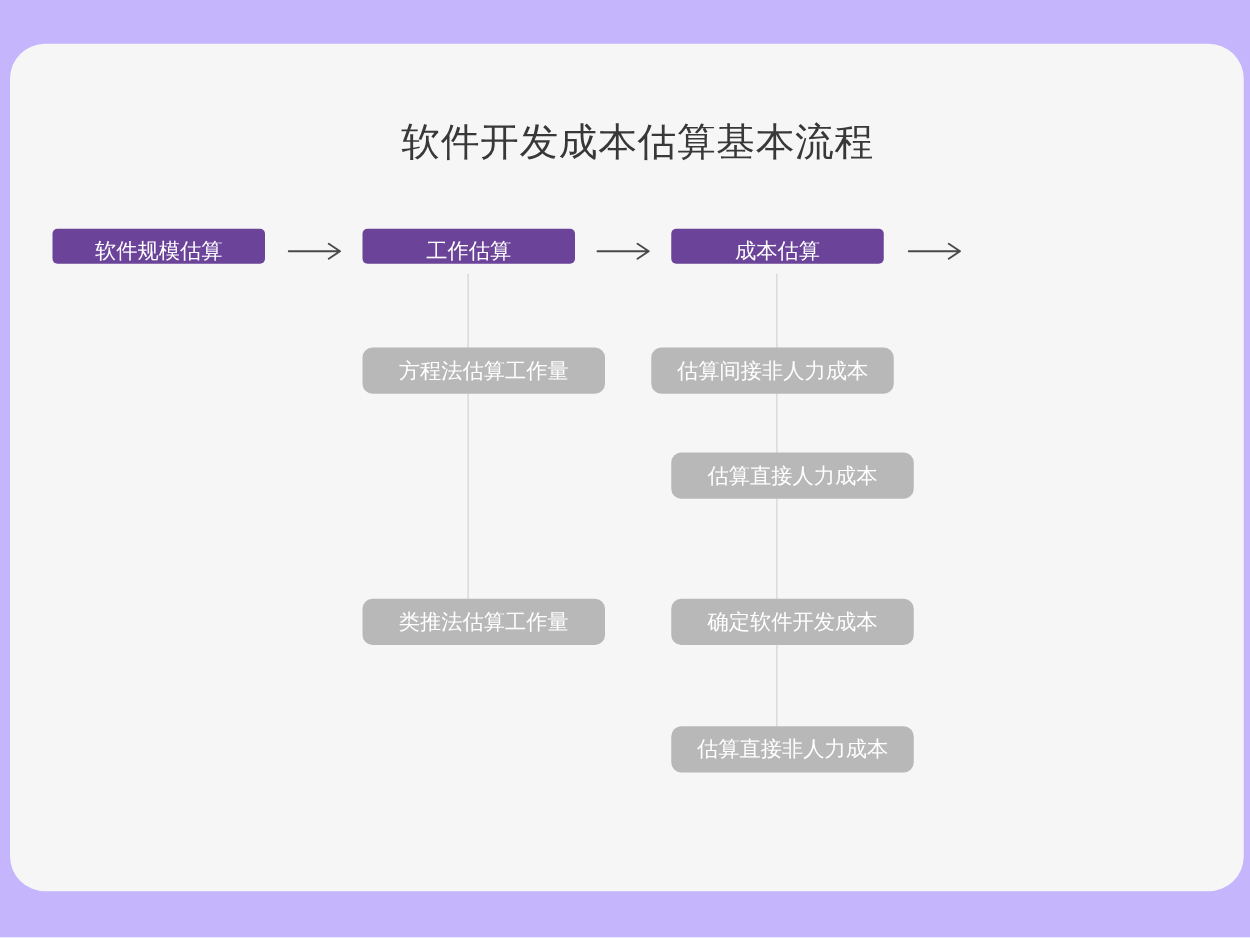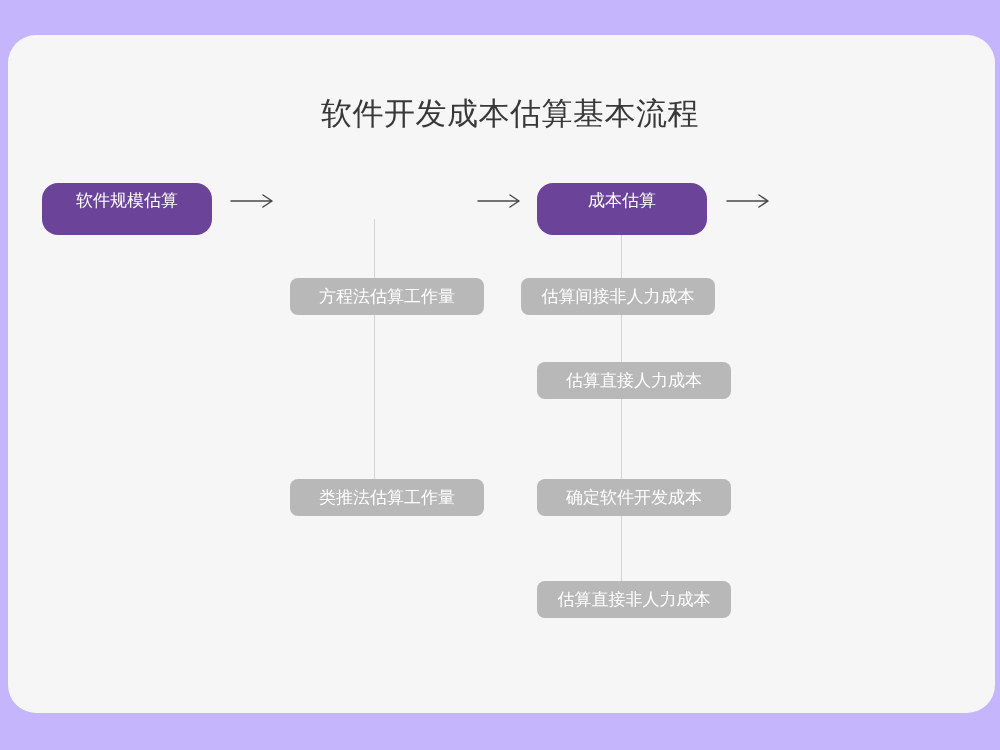--- a/index.html
+++ b/index.html
@@ -26,23 +26,23 @@
     margin: 0;
     text-align: center;
     font-size: 31px;
     font-weight: 400;
     letter-spacing: 0.5px;
     color: var(--title_color, #383838);
   }
   .step {
     position: absolute;
     top: 183px;
-    width: 170px; height: 52px;
+    width: 170px; height: 28px;
     background: var(--accent, #6b4399);
-    border-radius: 16px;
+    border-radius: 4px;
     color: #ffffff;
     font-size: 17px;
     line-height: 36px;
     text-align: center;
     white-space: nowrap;
   }
   .substep {
     position: absolute;
     width: 194px; height: 37px;
     background: var(--substep_bg, #b8b8b8);
@@ -77,20 +77,21 @@
 <div class="stage">
 
   <div class="card"></div>
 
   <h1 class="title">软件开发成本估算基本流程</h1>
 
   <div class="connector" style="left:374px; top:219px; height:260px"></div>
   <div class="connector" style="left:621px; top:219px; height:362px"></div>
 
   <div class="step" style="left:42px">软件规模估算</div>
+  <div class="step" style="left:290px">工作估算</div>
   <div class="step" style="left:537px">成本估算</div>
 
   <svg class="arrow" style="left:229px" viewBox="0 0 46 16">
     <path d="M2,8 H42 M34,2 L43,8 L34,14"></path>
   </svg>
   <svg class="arrow" style="left:476px" viewBox="0 0 46 16">
     <path d="M2,8 H42 M34,2 L43,8 L34,14"></path>
   </svg>
   <svg class="arrow" style="left:725px" viewBox="0 0 46 16">
     <path d="M2,8 H42 M34,2 L43,8 L34,14"></path>

